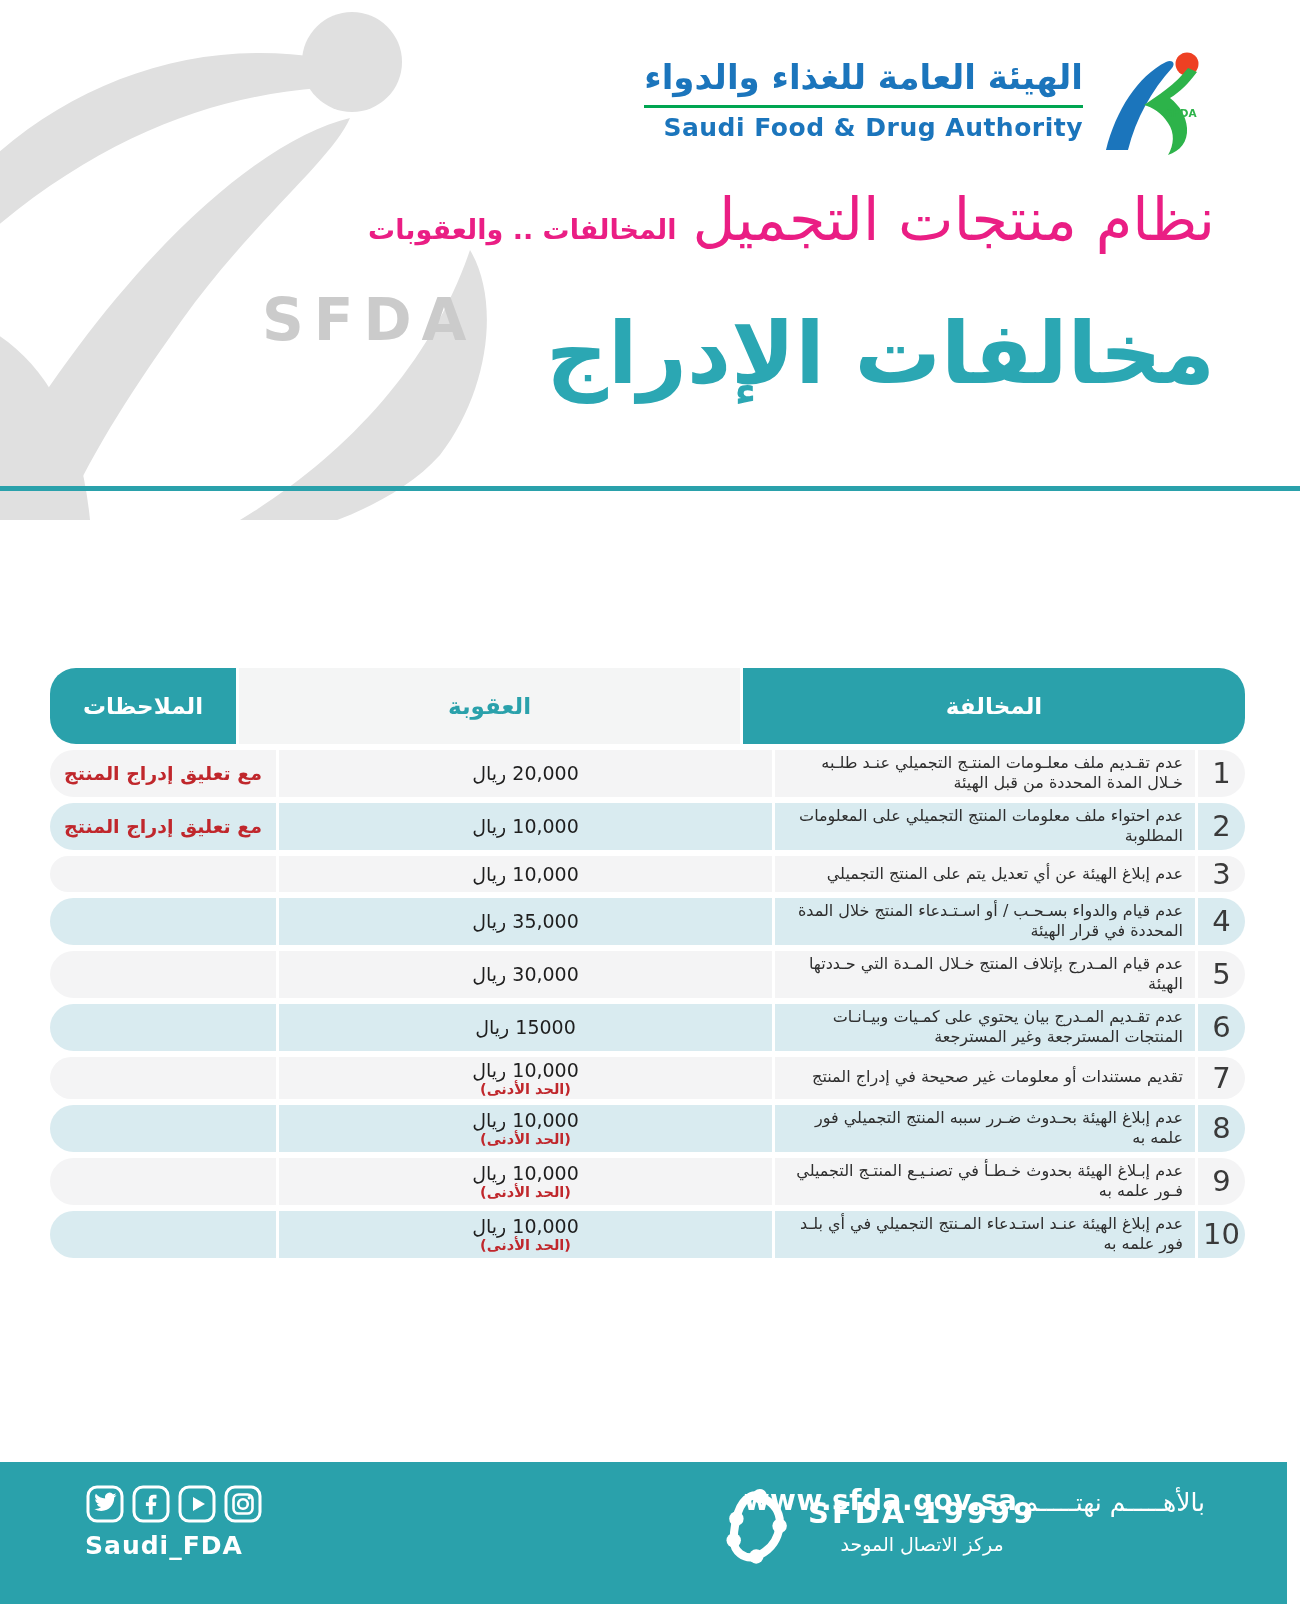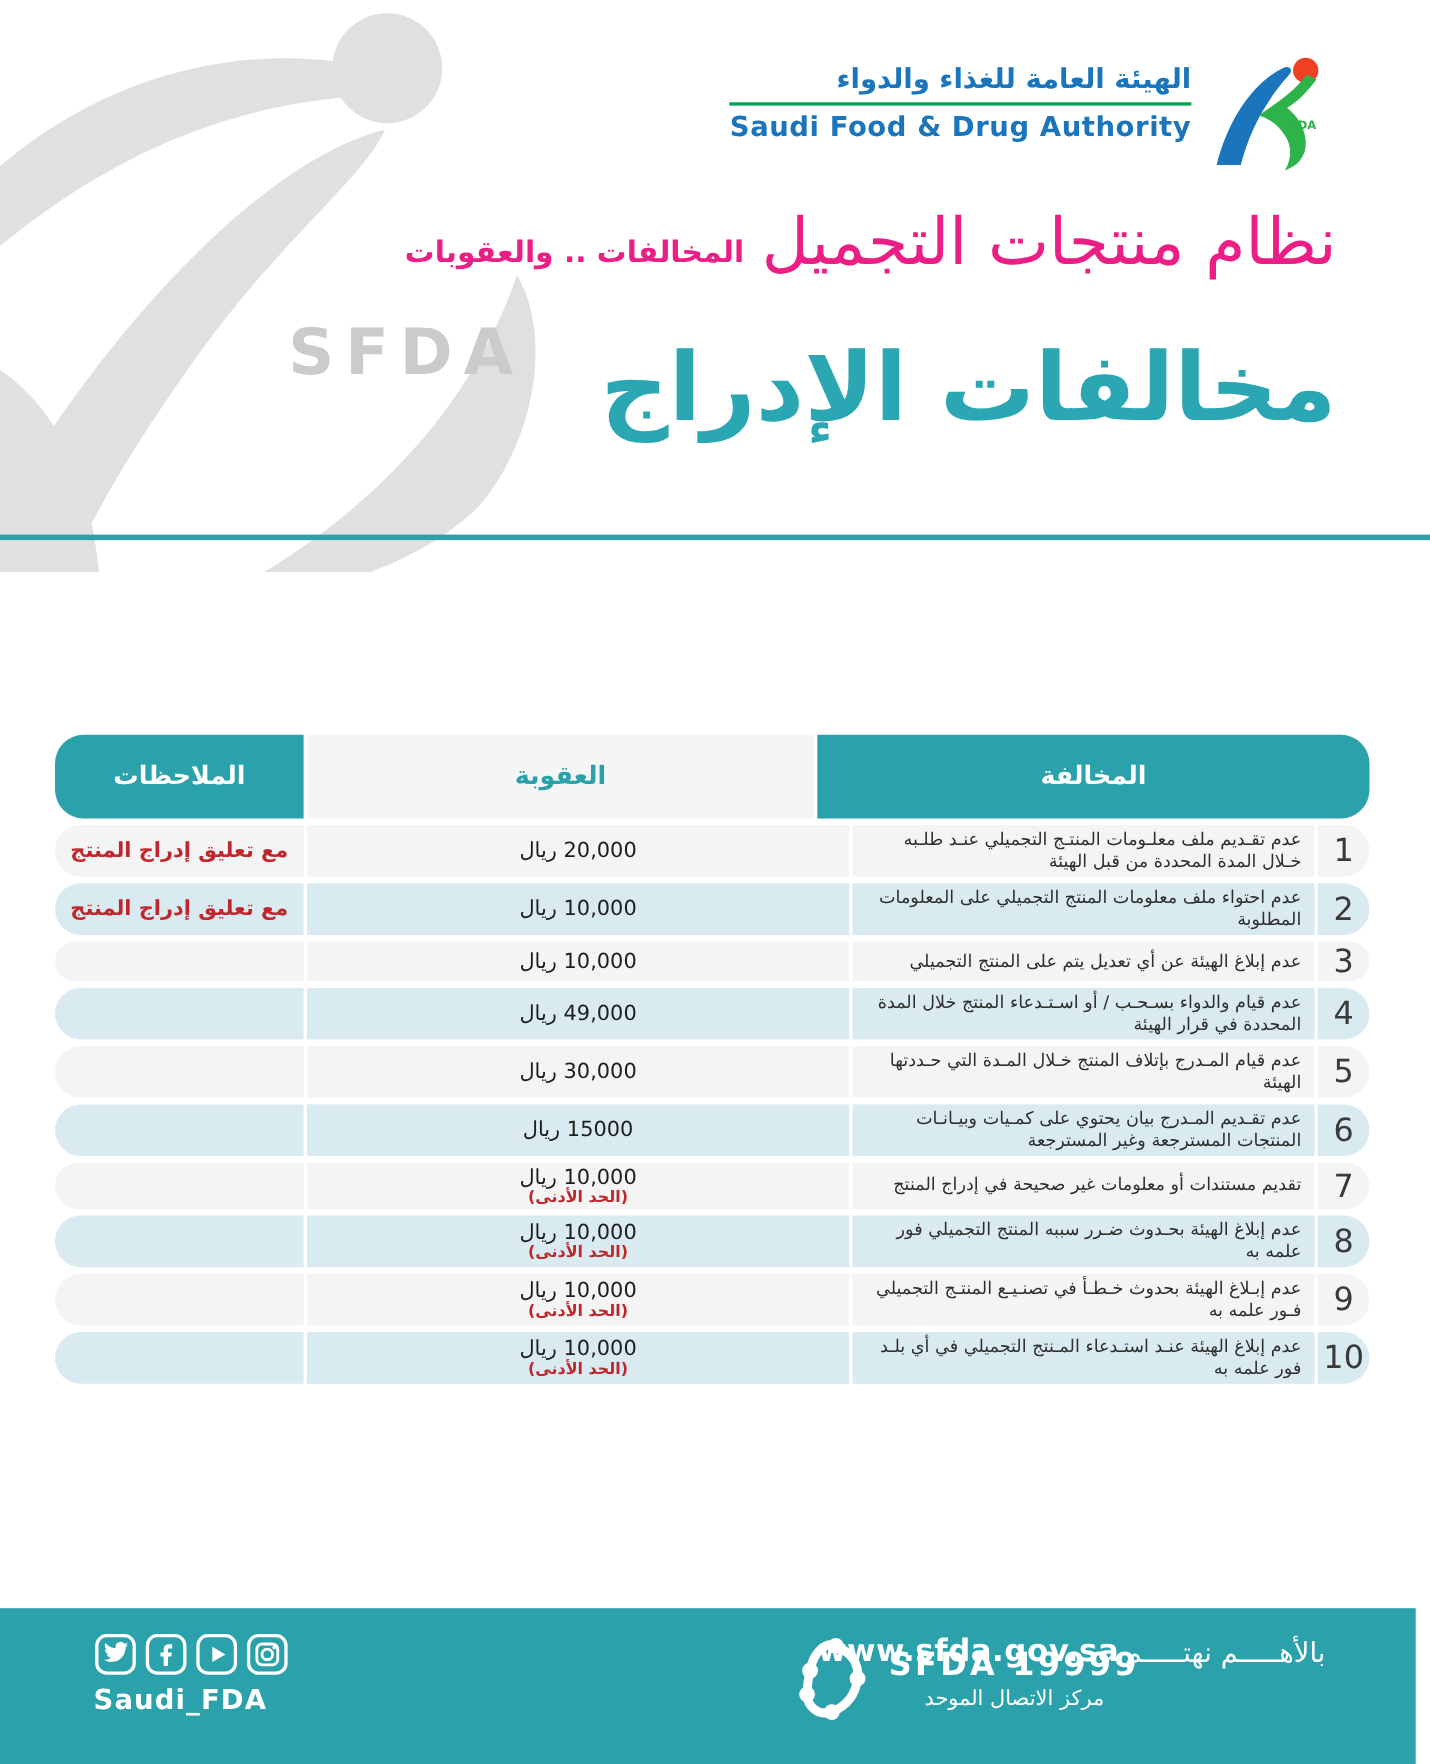--- a/index.html
+++ b/index.html
@@ -5,42 +5,42 @@
   html,body{margin:0;padding:0;background:#e9e9e9;}
   .page{position:relative;width:1300px;height:1604px;margin:0 auto;background:#ffffff;
         overflow:hidden;font-family:"DejaVu Sans", sans-serif;}
 
   
   .watermark{position:absolute;left:0;top:0;width:560px;height:520px;}
 
   
   .brand{position:absolute;top:50px;right:85px;display:flex;align-items:flex-start;gap:16px;}
   .brand-text{display:flex;flex-direction:column;align-items:flex-end;padding-top:6px;}
-  .org-ar{font-size:25px;font-weight:bold;color:#1b75bc;line-height:1.25;}
+  .org-ar{font-size:34px;font-weight:bold;color:#1b75bc;line-height:1.25;}
   .org-rule{height:3px;width:100%;background:#00a551;margin:6px 0 5px;}
   .org-en{font-size:25px;font-weight:bold;color:#1b75bc;letter-spacing:.5px;white-space:nowrap;}
   .brand-logo svg{width:116px;height:106px;display:block;}
 
   
   .pink-row{position:absolute;top:186px;right:85px;direction:rtl;display:flex;align-items:flex-end;gap:16px;}
   .sys-title{font-size:59px;font-weight:normal;color:#ea1e84;line-height:1.15;white-space:nowrap;}
   .sys-sub{font-size:27px;font-weight:bold;color:#ea1e84;padding-bottom:9px;white-space:nowrap;}
   .main-title{position:absolute;top:302px;right:85px;font-size:86px;font-weight:bold;color:#2ba7b3;
               direction:rtl;white-space:nowrap;line-height:1.2;}
 
   .divider{position:absolute;top:486px;left:0;width:1300px;height:5px;background:#2aa1ab;}
 
   
   .vtable{position:absolute;top:668px;right:55px;width:1195px;direction:rtl;
           display:flex;flex-direction:column;gap:6px;}
   .thead{display:flex;gap:3px;height:76px;}
   .thead>div{display:flex;align-items:center;justify-content:center;font-size:23px;font-weight:bold;}
   .h-violation{width:502px;background:#2aa1ab;color:#fff;border-radius:0 26px 26px 0;}
   .h-penalty{flex:1;background:#f4f5f5;color:#2aa1ab;}
-  .h-notes{width:226px;background:#2aa1ab;color:#fff;border-radius:26px 0 0 26px;}
+  .h-notes{width:186px;background:#2aa1ab;color:#fff;border-radius:26px 0 0 26px;}
 
   .trow{display:flex;gap:3px;min-height:36px;}
   .c-violation{width:470px;display:flex;gap:3px;}
   .vnum{width:47px;display:flex;align-items:center;justify-content:center;
         font-size:29px;color:#3a3a3a;border-radius:0 24px 24px 0;}
   .vtext{flex:1;display:flex;align-items:center;text-align:right;
          font-size:16px;line-height:1.28;color:#2e2e2e;padding:3px 12px 3px 8px;}
   .c-penalty{flex:1;display:flex;flex-direction:column;align-items:center;justify-content:center;padding:2px 0;}
   .pmain{font-size:19px;color:#1e1e1e;}
   .psub{font-size:14.5px;font-weight:bold;color:#c0272c;}
@@ -147,21 +147,21 @@
       </div>
       <div class="c-notes"></div>
     </div>
 
     <div class="trow b">
       <div class="c-violation">
         <div class="vnum">4</div>
         <div class="vtext">عدم قيام والدواء بسـحـب / أو اسـتـدعاء المنتج خلال المدة المحددة في قرار الهيئة</div>
       </div>
       <div class="c-penalty">
-        <div class="pmain">49,000 ريال</div>
+        <div class="pmain">35,000 ريال</div>
 
       </div>
       <div class="c-notes"></div>
     </div>
 
     <div class="trow g">
       <div class="c-violation">
         <div class="vnum">5</div>
         <div class="vtext">عدم قيام المـدرج بإتلاف المنتج خـلال المـدة التي حـددتها الهيئة</div>
       </div>

